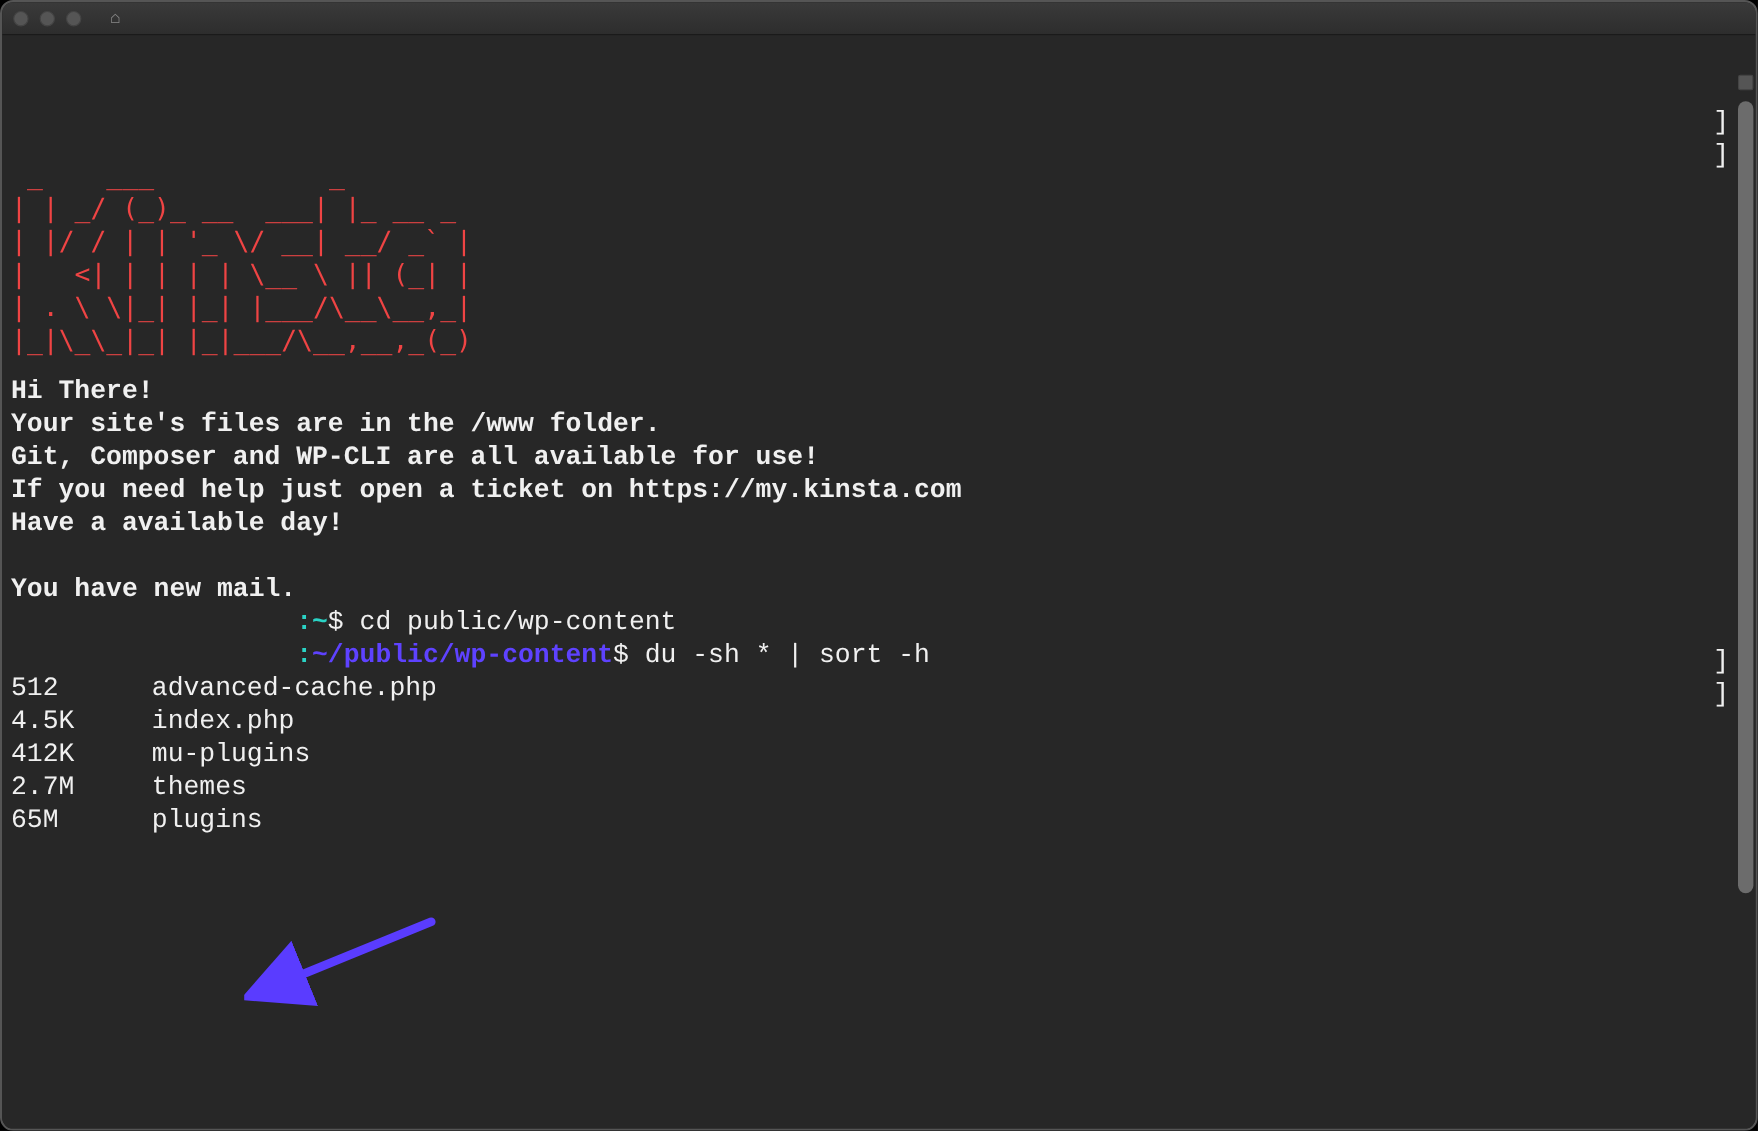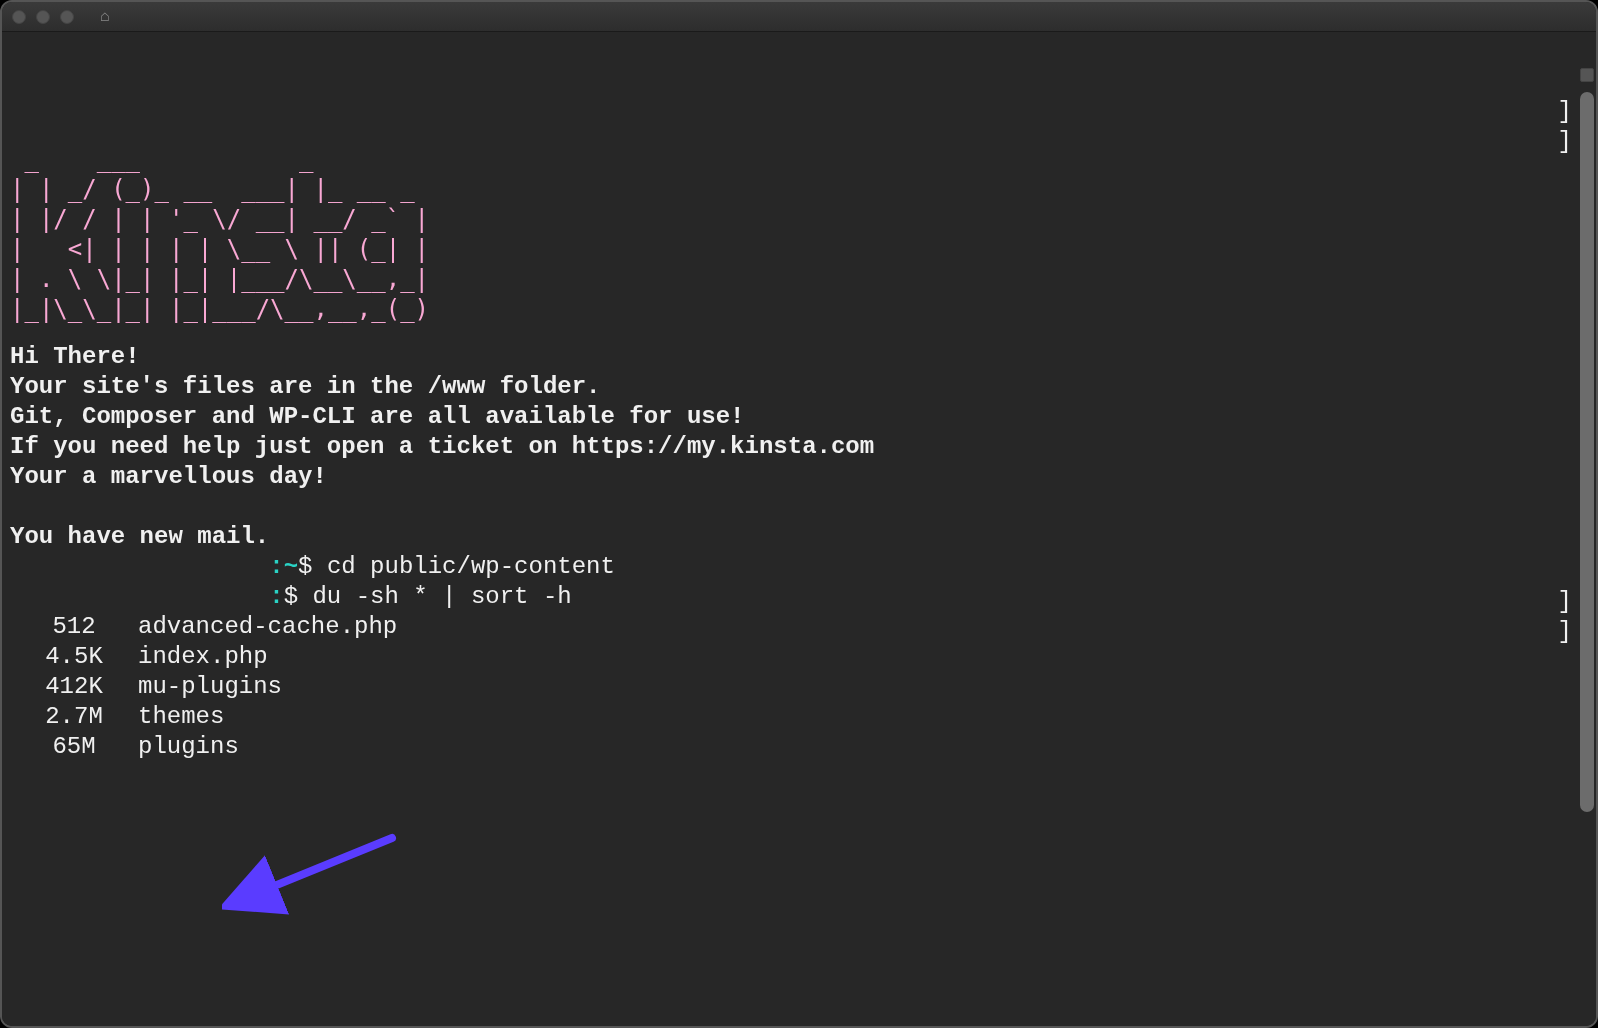--- a/index.html
+++ b/index.html
@@ -62,42 +62,42 @@
       position: absolute;
       right: 2px;
       top: 36px;
       width: 14px;
       height: 14px;
       background: #555;
       border: 1px solid #444;
       border-radius: 2px;
     }
     pre.ascii {
-      color: #f9a8d4;
+      color: #ef4444;
       line-height: 1.25;
       white-space: pre;
       margin-bottom: 8px;
       font-size: 24px;
     }
     .line {
       white-space: pre;
       line-height: 1.25;
       color: #f0f0f0;
       font-weight: bold;
     }
     .blank { height: 30px; }
     .prompt-line {
       white-space: pre;
       line-height: 1.25;
       display: flex;
     }
     .pad { display: inline-block; white-space: pre; }
     .cyan { color: #2ad3c5; font-weight: bold; }
     .purple { color: #5e42ff; font-weight: bold; }
-    .listing { display: flex; flex-direction: column; text-align: center; }
+    .listing { display: flex; flex-direction: column; }
     .row { display: flex; white-space: pre; line-height: 1.25; }
     .size-col { width: 128px; }
     .bracket-r {
       position: absolute;
       right: 24px;
       color: #f0f0f0;
     }
     .arrow-annot {
       position: absolute;
       left: 220px;
@@ -137,36 +137,37 @@
 |   &lt;| | | | | \__ \ || (_| |
 | . \ \|_| |_| |___/\__\__,_|
 |_|\_\_|_| |_|___/\__,__,_(_)</pre>
 
     <div class="blank" style="height:10px"></div>
 
     <div class="line">Hi There!</div>
     <div class="line">Your site's files are in the /www folder.</div>
     <div class="line">Git, Composer and WP-CLI are all available for use!</div>
     <div class="line">If you need help just open a ticket on https://my.kinsta.com</div>
-    <div class="line">Your a marvellous day!</div>
+    <div class="line">Have a available day!</div>
 
     <div class="blank"></div>
 
     <div class="line">You have new mail.</div>
 
     <div class="prompt-line">
       <span class="pad">                  </span>
       <span class="cyan">:~</span>
       <span>$ </span>
       <span>cd public/wp-content</span>
     </div>
 
     <div class="prompt-line">
       <span class="pad">                  </span>
       <span class="cyan">:</span>
+      <span class="purple">~/public/wp-content</span>
       <span>$ </span>
       <span>du -sh * | sort -h</span>
     </div>
 
     <div class="listing" id="listing">
         <div class="row"><span class="size-col">512</span><span>advanced-cache.php</span></div>
         <div class="row"><span class="size-col">4.5K</span><span>index.php</span></div>
         <div class="row"><span class="size-col">412K</span><span>mu-plugins</span></div>
         <div class="row"><span class="size-col">2.7M</span><span>themes</span></div>
         <div class="row"><span class="size-col">65M</span><span>plugins</span></div>

